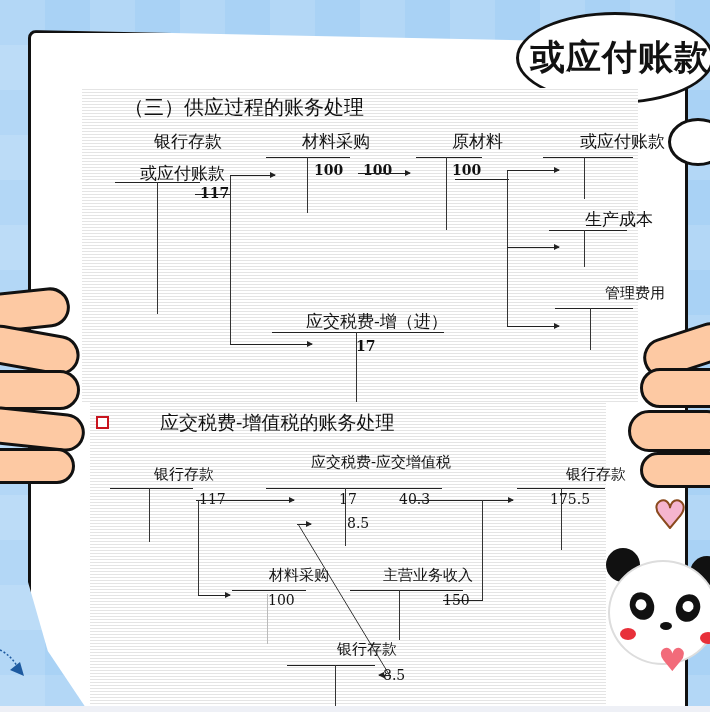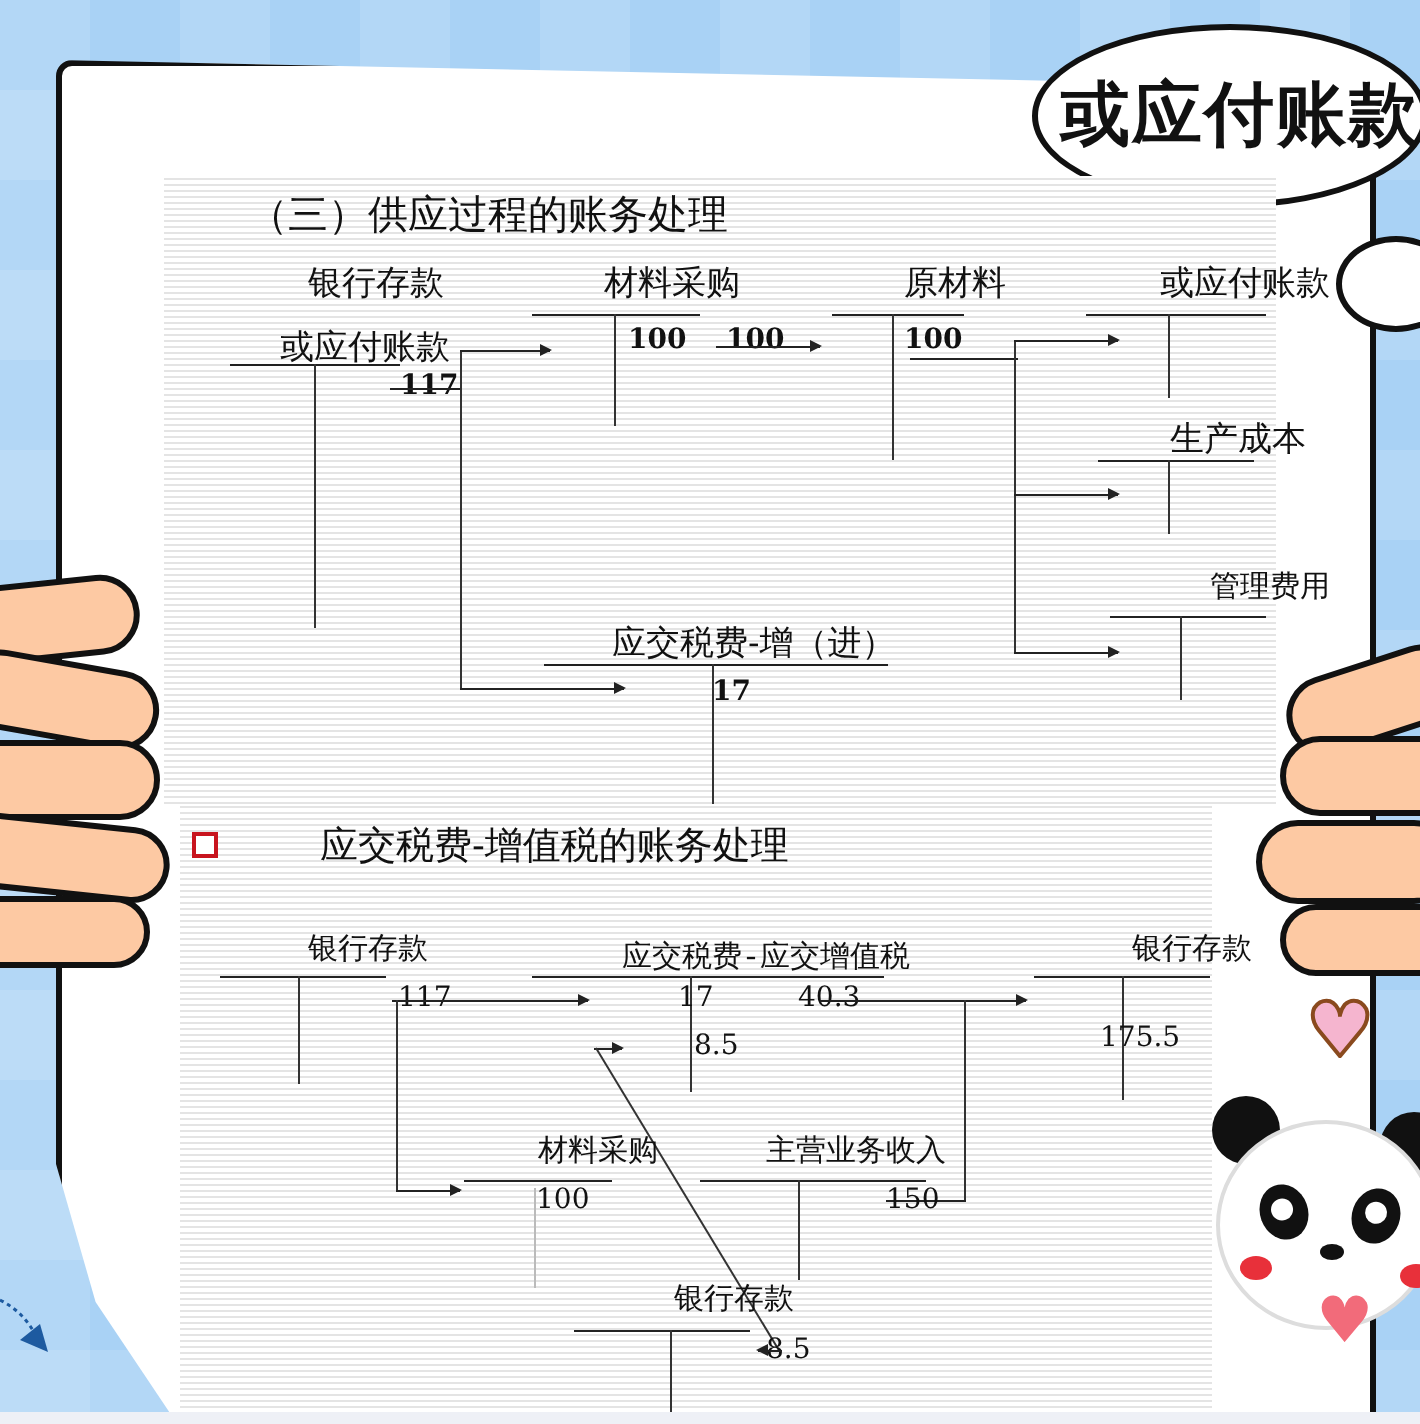--- a/index.html
+++ b/index.html
@@ -110,39 +110,39 @@
 <div class="t title" style="left:124px;top:410px;font-size:19px;">应交税费-增值税的账务处理</div>
 
 <div class="t lab2" style="left:118px;top:465px;">银行存款</div>
 <div class="hl" style="left:110px;top:488px;width:83px;"></div>
 <div class="vl" style="left:149px;top:488px;height:54px;"></div>
 <div class="t num2" style="left:163px;top:491px;">117</div>
 <div class="hl arrow" style="left:196px;top:500px;width:98px;"></div>
 <div class="vl" style="left:198px;top:500px;height:95px;"></div>
 <div class="hl arrow" style="left:198px;top:595px;width:32px;"></div>
 
-<div class="t lab2" style="left:275px;top:469px;font-family:Liberation Mono, monospace;">应交税费-应交增值税</div>
+<div class="t lab2" style="left:275px;top:453px;">应交税费-应交增值税</div>
 <div class="hl" style="left:266px;top:488px;width:176px;"></div>
 <div class="vl" style="left:345px;top:488px;height:58px;"></div>
 <div class="t num2" style="left:303px;top:491px;">17</div>
 <div class="t num2" style="left:311px;top:515px;">8.5</div>
 <div class="hl arrow" style="left:297px;top:524px;width:14px;"></div>
 <div class="t num2" style="left:363px;top:491px;">40.3</div>
 <div class="hl arrow" style="left:410px;top:500px;width:103px;"></div>
 <div class="vl" style="left:482px;top:500px;height:100px;"></div>
 <div class="hl" style="left:443px;top:600px;width:40px;"></div>
 
 <svg style="position:absolute;left:290px;top:520px;" width="110" height="160">
   <line x1="8" y1="4" x2="100" y2="156" stroke="#333" stroke-width="1"></line>
 </svg>
 
 <div class="t lab2" style="left:530px;top:465px;">银行存款</div>
 <div class="hl" style="left:517px;top:488px;width:88px;"></div>
 <div class="vl" style="left:561px;top:488px;height:62px;"></div>
-<div class="t num2" style="left:514px;top:511px;">175.5</div>
+<div class="t num2" style="left:514px;top:491px;">175.5</div>
 
 <div class="t lab2" style="left:233px;top:566px;">材料采购</div>
 <div class="hl" style="left:232px;top:590px;width:74px;"></div>
 <div class="vl" style="left:267px;top:594px;height:50px;background:#bbb;"></div>
 <div class="t num2" style="left:232px;top:592px;">100</div>
 
 <div class="t lab2" style="left:347px;top:566px;text-align:right;">主营业务收入</div>
 <div class="hl" style="left:350px;top:590px;width:113px;"></div>
 <div class="vl" style="left:399px;top:590px;height:50px;"></div>
 <div class="t num2" style="left:407px;top:592px;">150</div>

